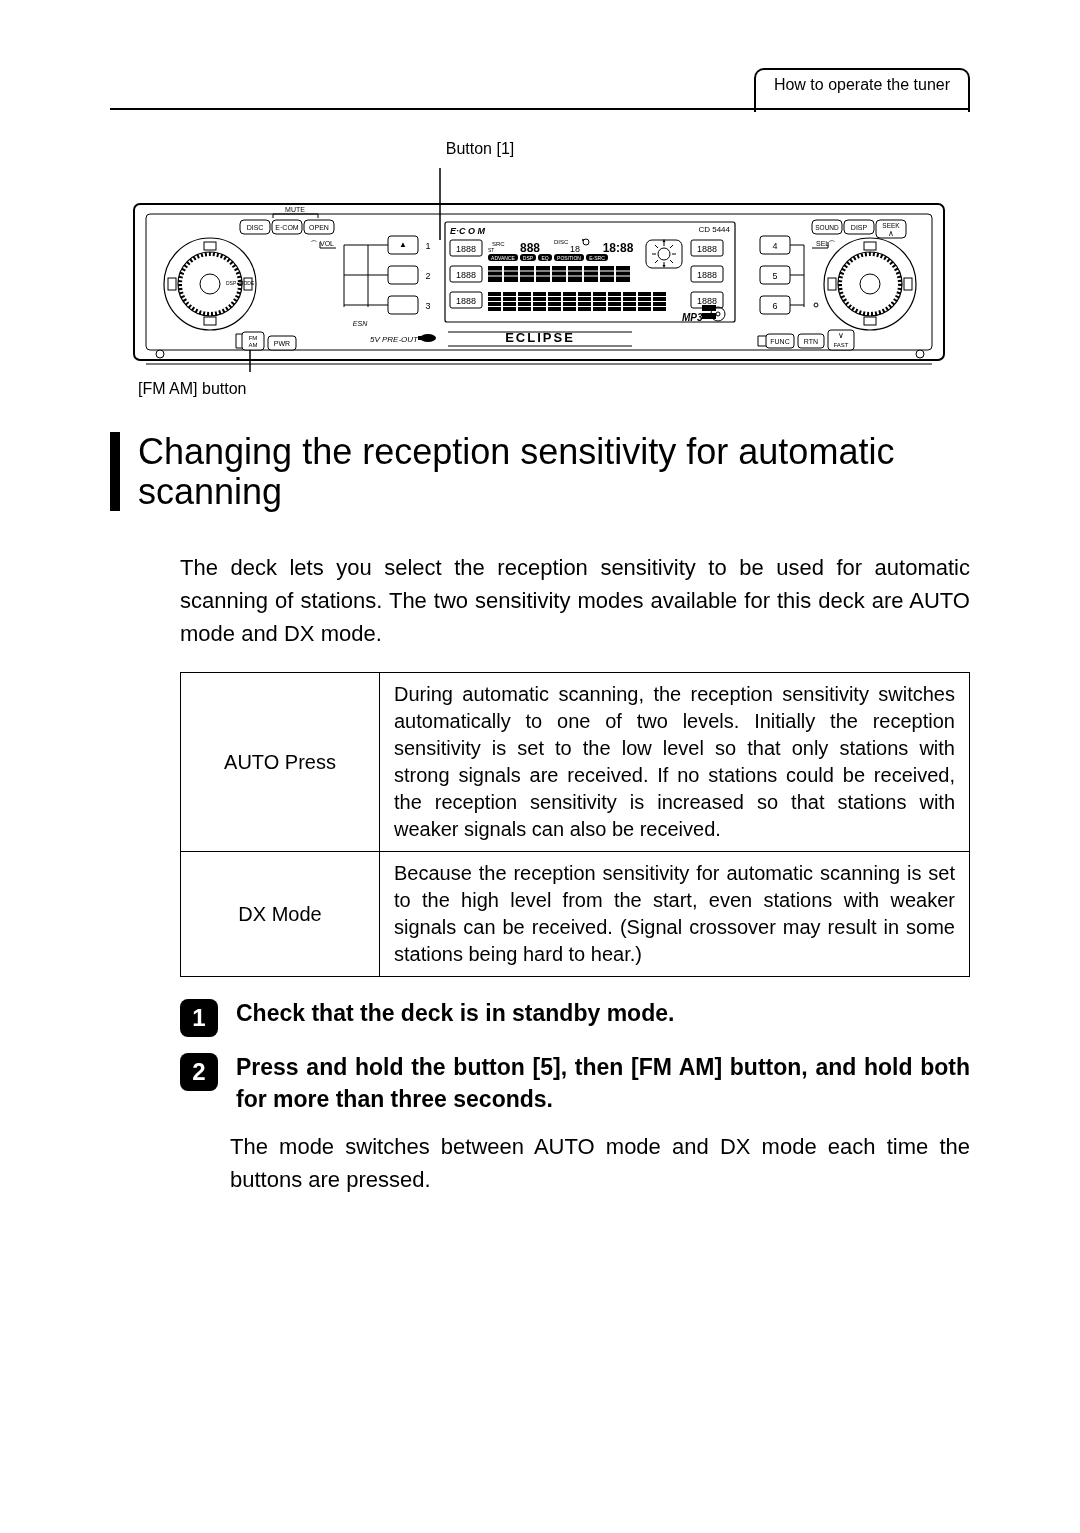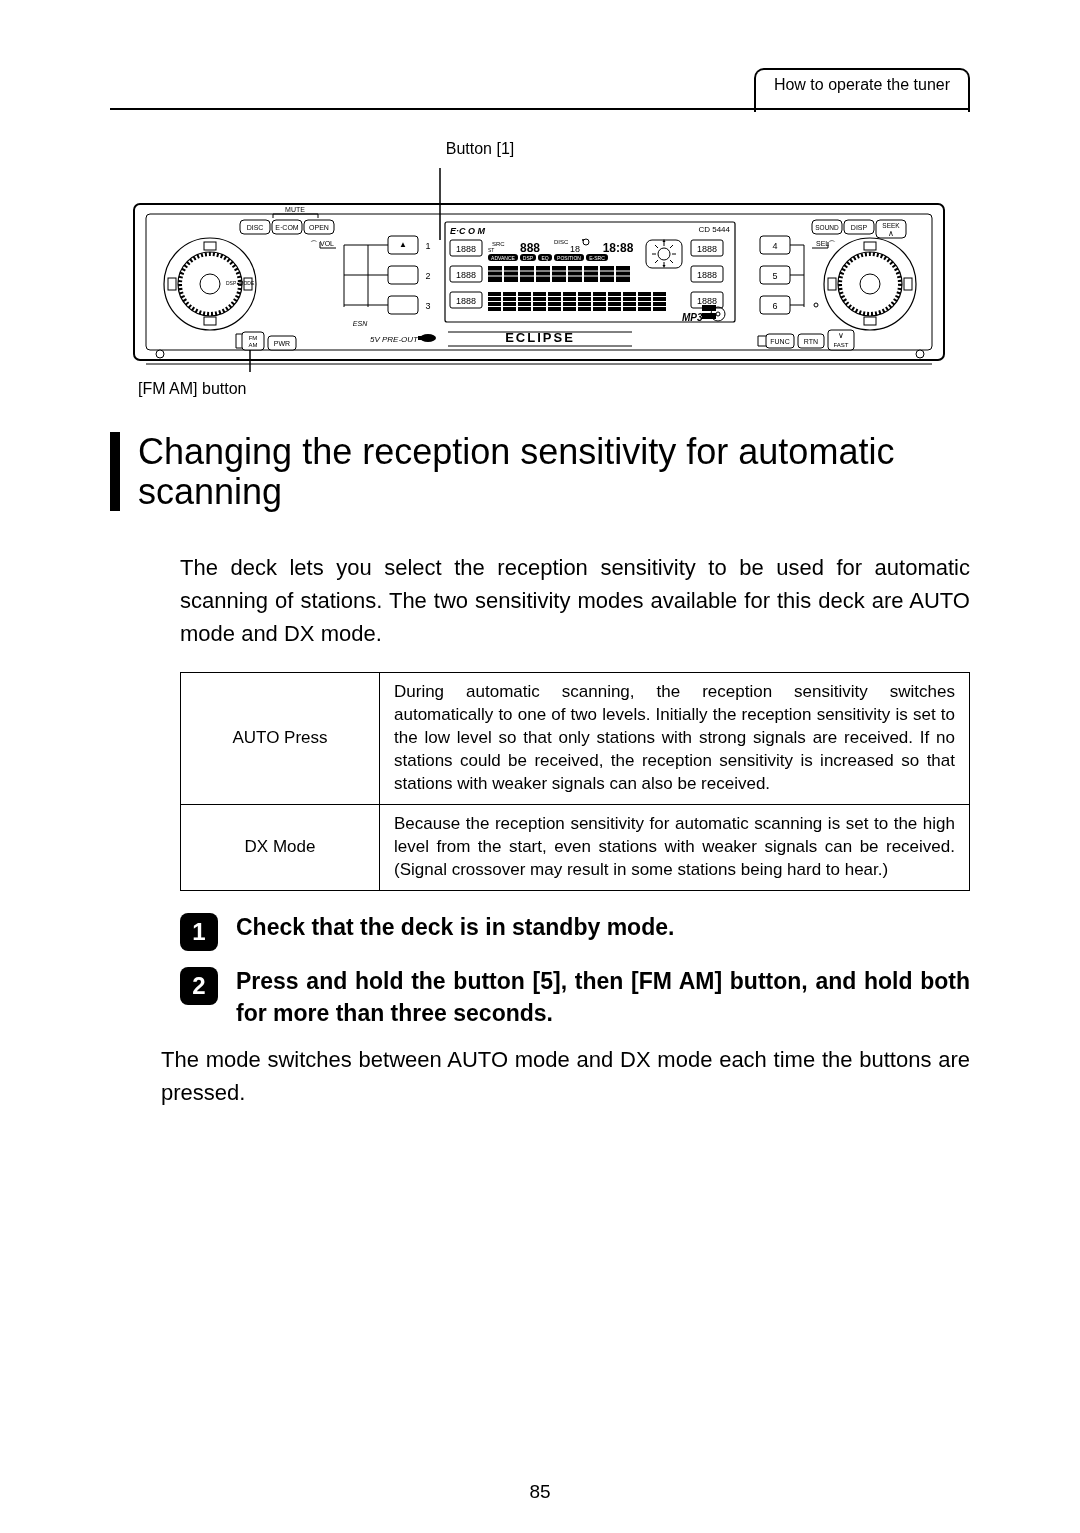--- a/index.html
+++ b/index.html
@@ -71,21 +71,21 @@
     margin-top: 40px;
   }
   .mode-table {
     margin: 20px 0 20px 70px;
     border-collapse: collapse;
     width: calc(100% - 70px);
   }
   .mode-table td {
     border: 1.5px solid #000;
     padding: 8px 14px;
-    font-size: 17px;
+    font-size: 20px;
     line-height: 1.35;
     vertical-align: middle;
   }
   .mode-table td.mode-name {
     width: 170px;
     text-align: center;
     white-space: nowrap;
   }
   .mode-table td.mode-desc { text-align: justify; }
   .step-row {
@@ -112,21 +112,21 @@
   .step-text {
     font-size: 23px;
     line-height: 1.4;
     text-align: justify;
     flex: 1;
   }
   .step-text.bold { font-weight: 600; }
   .followup {
     font-size: 22px;
     line-height: 1.5;
-    margin-left: 51px;
+    margin-left: 120px;
     margin-top: 10px;
     text-align: justify;
   }
   .page-number {
     position: absolute;
     bottom: 30px;
     left: 0; right: 0;
     text-align: center;
     font-size: 19px;
   }
@@ -482,15 +482,14 @@
     <div class="step-text bold">Check that the deck is in standby mode.</div>
   </div>
 
   <div class="step-row">
     <div class="step-badge">2</div>
     <div class="step-text bold">Press and hold the button [5], then [FM AM] button, and hold both for more than three seconds.</div>
   </div>
 
   <p class="followup">The mode switches between AUTO mode and DX mode each time the buttons are pressed.</p>
 
-  <div class="page-number">85</div>
 
 </div>
 
 </body></html>

